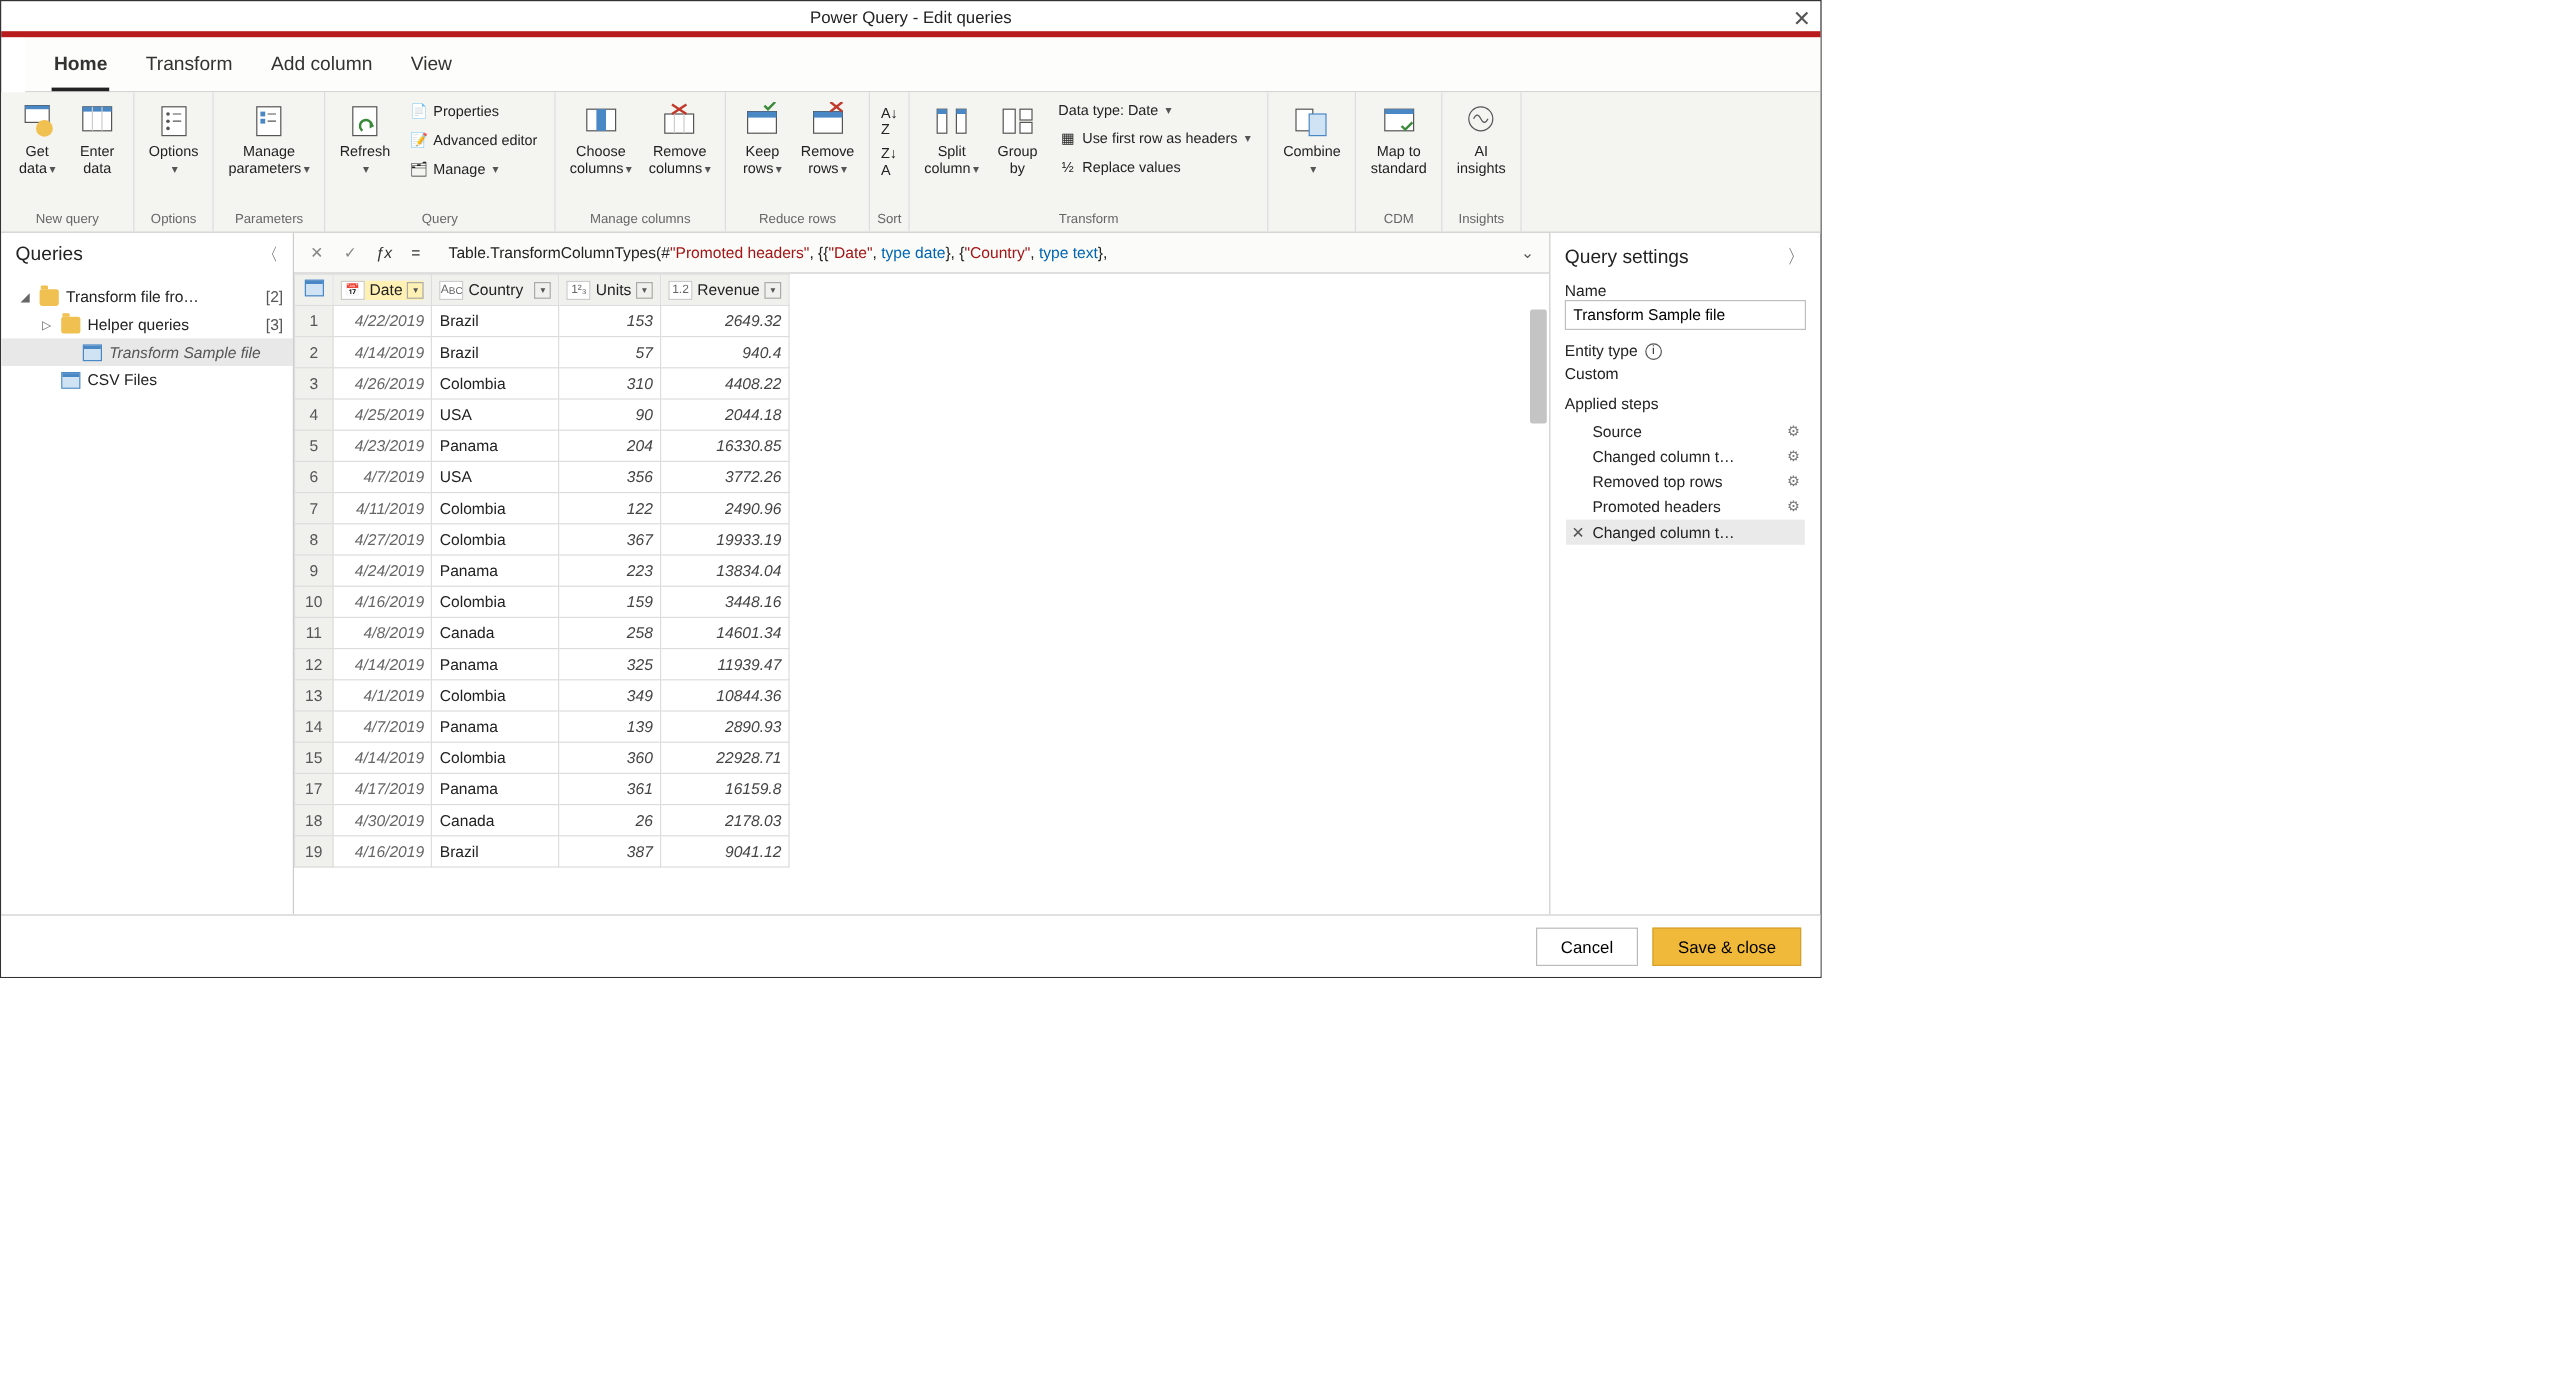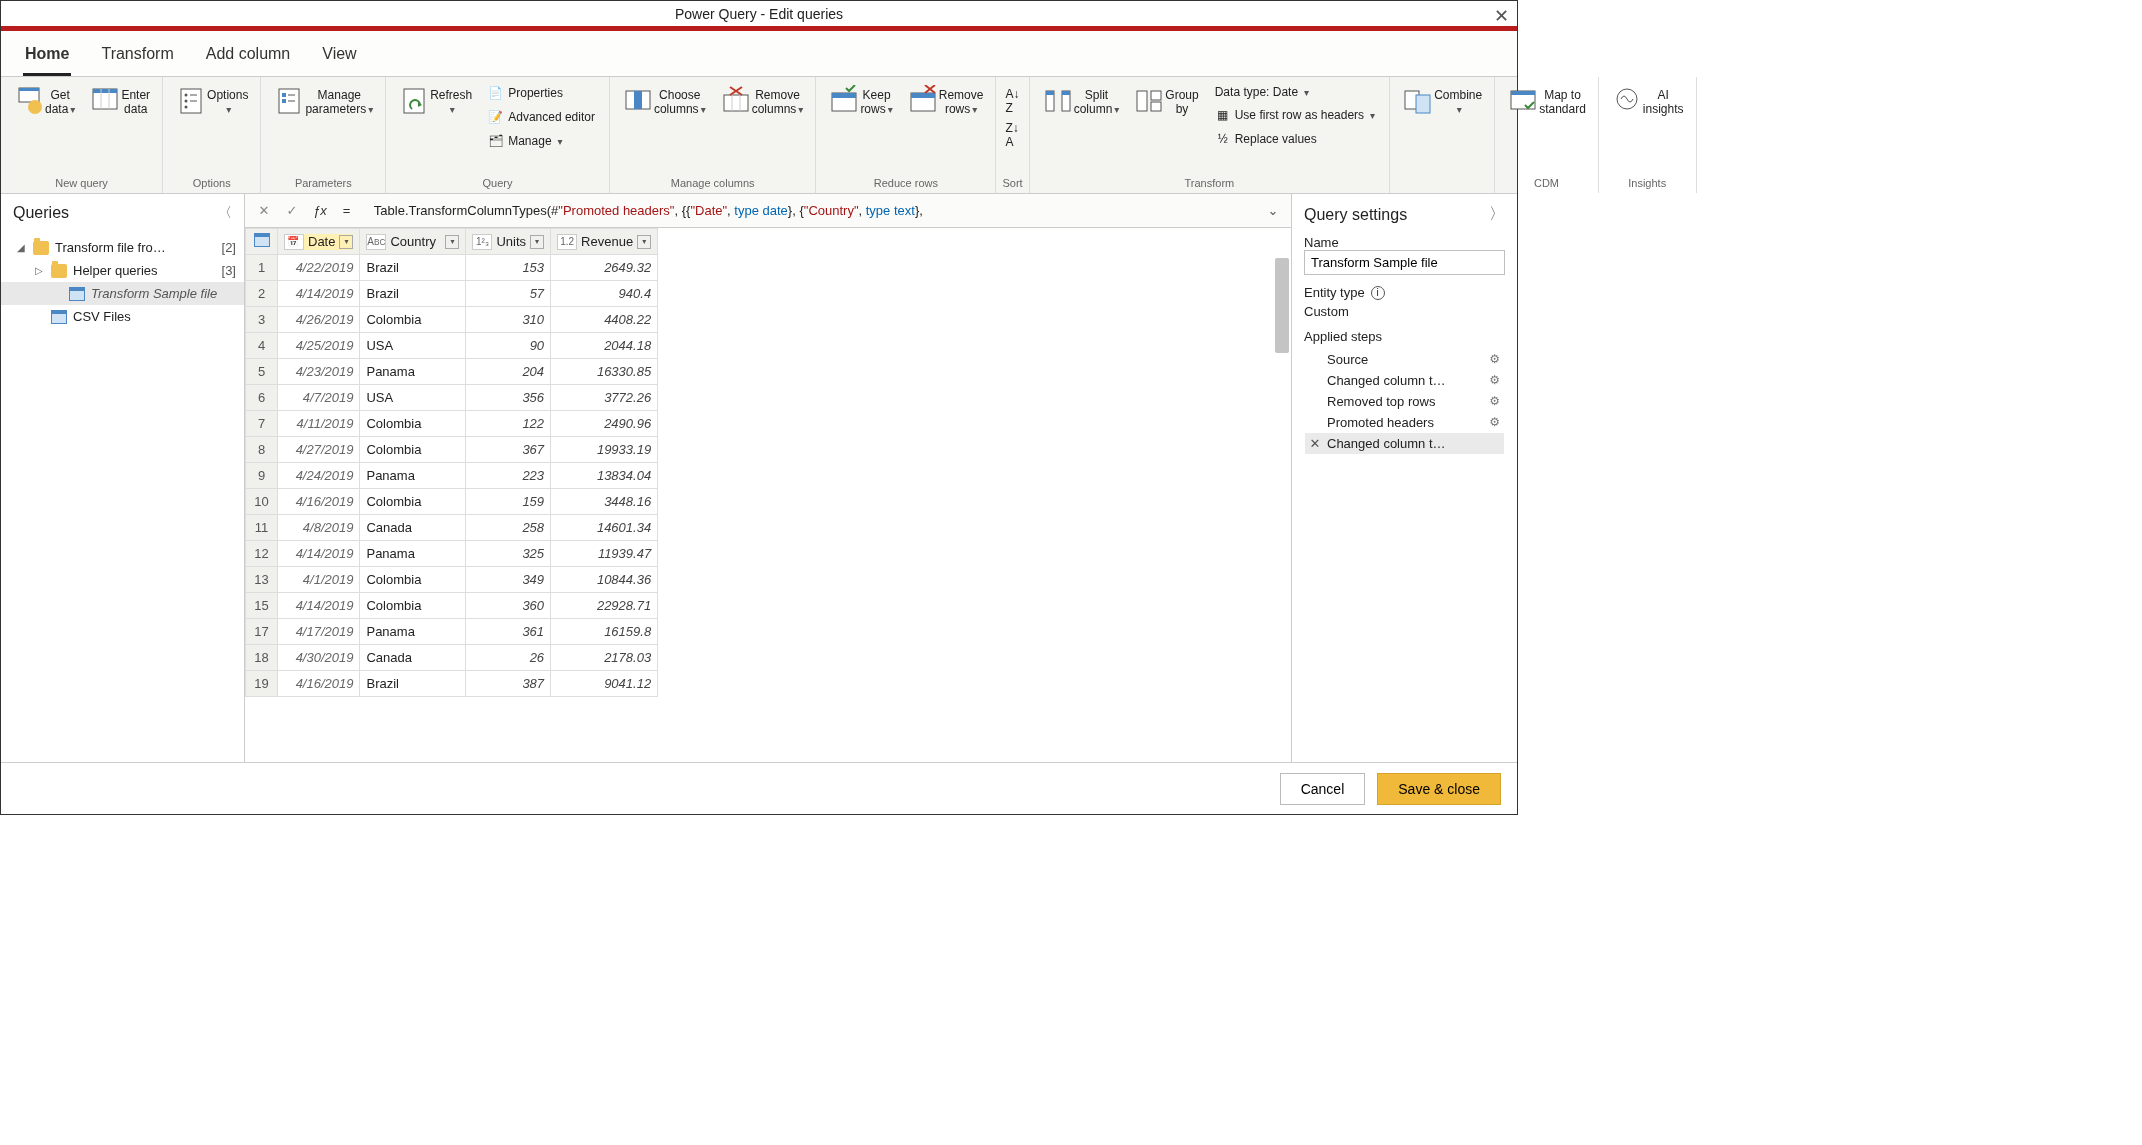--- a/index.html
+++ b/index.html
@@ -6,30 +6,30 @@
 body { background: #fff; font-size: 13px; color: #222; overflow: hidden; }
 
 .window { width: 1518px; height: 815px; border: 1px solid #333; display: flex; flex-direction: column; background: #fff; }
 
 
 .titlebar { height: 30px; display: flex; align-items: center; justify-content: center; position: relative; border-bottom: 5px solid #b91c1c; }
 .titlebar .title { font-size: 14px; }
 .titlebar .close { position: absolute; right: 8px; top: 4px; font-size: 18px; color: #555; cursor: pointer; }
 
 
-.tabs { display: flex; gap: 28px; padding: 8px 22px 0; border-bottom: 1px solid #ccc; background: #fdfdfb; }
+.tabs { display: flex; gap: 28px; padding: 8px 22px 0; border-bottom: 1px solid #ccc; background: #fdfdfb; margin-left: 20px; }
 .tab { padding: 6px 2px 10px; font-size: 16px; color: #333; cursor: pointer; }
 .tab.active { font-weight: 600; border-bottom: 3px solid #222; }
 
 
 .ribbon { display: flex; background: #f4f4f0; border-bottom: 1px solid #ccc; }
 .ribbon-group { display: flex; flex-direction: column; align-items: center; border-right: 1px solid #ddd; padding: 4px 6px 2px; }
 .ribbon-group .buttons { display: flex; align-items: flex-start; gap: 2px; height: 94px; }
 .ribbon-group .label { font-size: 11px; color: #666; padding: 2px 0; }
-.ribbon-btn { display: flex; align-items: center; justify-content: flex-start; padding: 4px 6px; min-width: 48px; cursor: pointer; text-align: center; }
+.ribbon-btn { display: flex; flex-direction: column; align-items: center; justify-content: flex-start; padding: 4px 6px; min-width: 48px; cursor: pointer; text-align: center; }
 .ribbon-btn .icon { width: 32px; height: 32px; margin-bottom: 2px; display: flex; align-items: center; justify-content: center; }
 .ribbon-btn .text { font-size: 12px; line-height: 1.2; }
 .ribbon-stack { display: flex; flex-direction: column; justify-content: center; gap: 4px; padding: 2px 4px; }
 .ribbon-stack .stack-item { display: flex; align-items: center; gap: 4px; font-size: 12px; cursor: pointer; white-space: nowrap; padding: 2px 4px; }
 .ribbon-stack .stack-item .small-icon { width: 16px; height: 16px; display: inline-flex; align-items: center; justify-content: center; }
 .chevron { font-size: 10px; color: #555; margin-left: 2px; }
 
 
 .body { flex: 1; display: flex; overflow: hidden; }
 
@@ -531,20 +531,27 @@
                 <td class="rev">11939.47</td>
               </tr>
               <tr>
                 <td class="rownum">13</td>
                 <td class="date">4/1/2019</td>
                 <td class="country">Colombia</td>
                 <td class="units">349</td>
                 <td class="rev">10844.36</td>
               </tr>
               <tr>
+                <td class="rownum">14</td>
+                <td class="date">4/7/2019</td>
+                <td class="country">Panama</td>
+                <td class="units">139</td>
+                <td class="rev">2890.93</td>
+              </tr>
+              <tr>
                 <td class="rownum">15</td>
                 <td class="date">4/14/2019</td>
                 <td class="country">Colombia</td>
                 <td class="units">360</td>
                 <td class="rev">22928.71</td>
               </tr>
               <tr>
                 <td class="rownum">17</td>
                 <td class="date">4/17/2019</td>
                 <td class="country">Panama</td>

